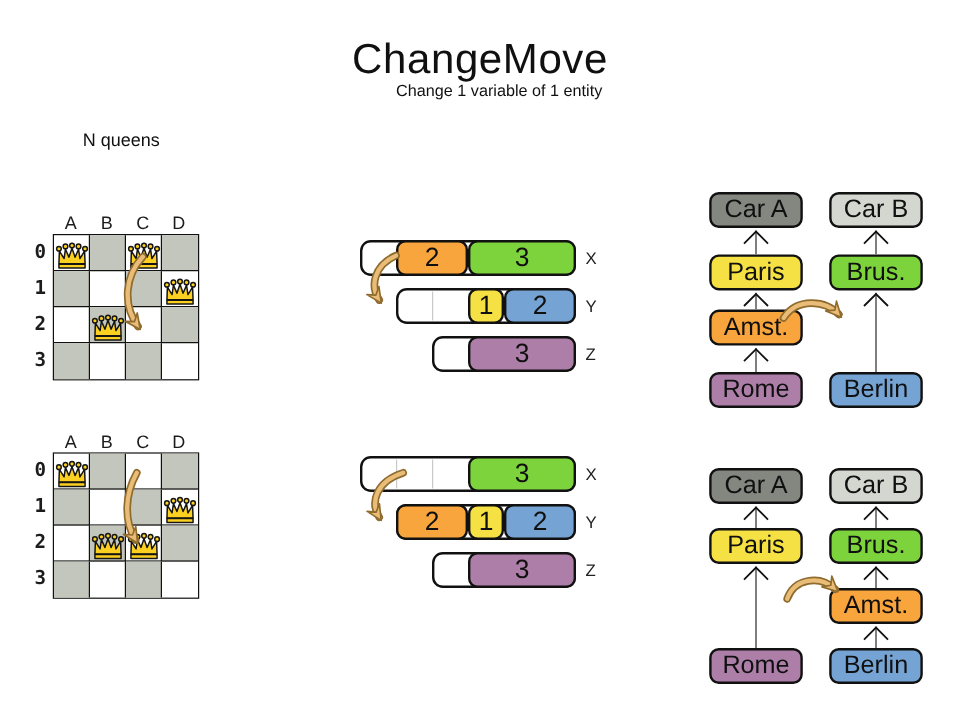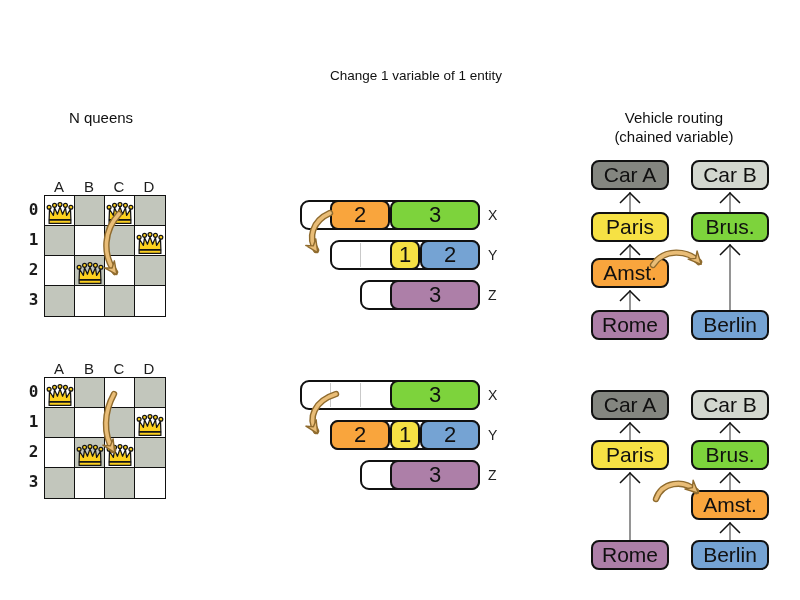--- a/index.html
+++ b/index.html
@@ -43,27 +43,24 @@
   .rt-box{position:absolute;width:78px;height:30px;border:2px solid #111;border-radius:8px;
     box-sizing:border-box;display:flex;align-items:center;justify-content:center;
     font-size:21px;color:#101010;}
   #overlay{position:absolute;left:0;top:0;pointer-events:none;}
 </style>
 </head>
 <body>
 
 <div id="canvas">
 
+  <div class="abs title">ChangeMove</div>
   <div class="abs subtitle">Change 1 variable of 1 entity</div>
 
   <div class="abs col-header" style="left:-9px;top:108px;">N queens</div>
-  <div class="abs col-header" style="left:564px;top:108px;">
-    <div>Vehicle routing</div>
-    <div>(chained variable)</div>
-  </div>
 
   <div class="abs board-wrap" id="nq-before" style="left:25px;top:178px;">
       <div class="col-letter" style="left: 19px;">A</div>
       <div class="col-letter" style="left: 49px;">B</div>
       <div class="col-letter" style="left: 79px;">C</div>
       <div class="col-letter" style="left: 109px;">D</div>
       <div class="row-digit" style="top: 17px;">0</div>
       <div class="row-digit" style="top: 47px;">1</div>
       <div class="row-digit" style="top: 77px;">2</div>
       <div class="row-digit" style="top: 107px;">3</div>

